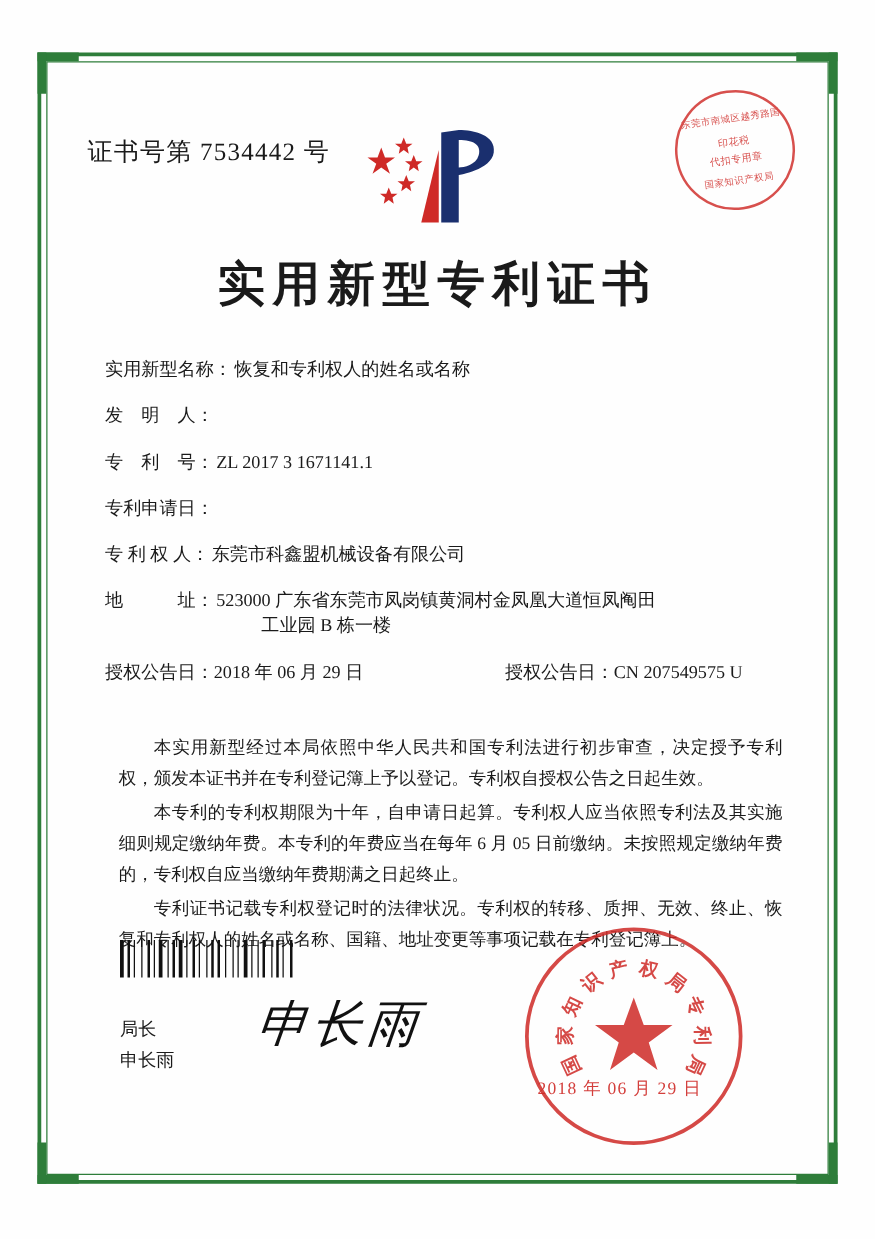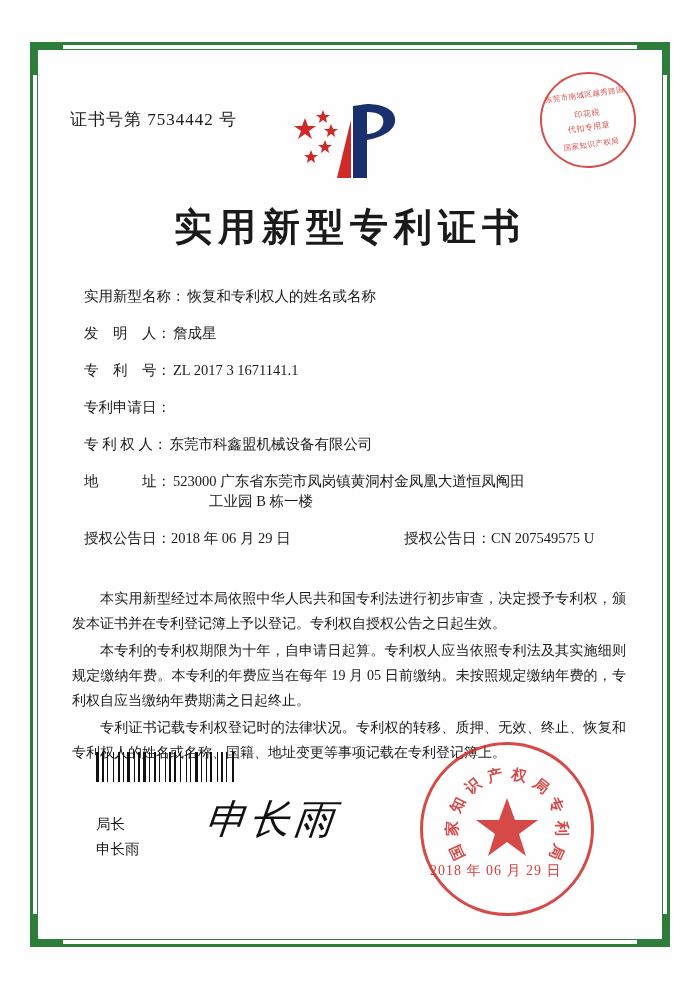--- a/index.html
+++ b/index.html
@@ -50,21 +50,21 @@
   .corner.tl { left: 30px;  top: 42px;    border-left-width: 7px; border-top-width: 7px; }
   .corner.tr { right: 30px; top: 42px;    border-right-width: 7px; border-top-width: 7px; }
   .corner.bl { left: 30px;  bottom: 44px; border-left-width: 7px; border-bottom-width: 7px; }
   .corner.br { right: 30px; bottom: 44px; border-right-width: 7px; border-bottom-width: 7px; }
 
   
   .cert-no {
     position: absolute;
     left: 70px;
     top: 108px;
-    font-size: 17px;
+    font-size: 20px;
     letter-spacing: 1px;
     white-space: nowrap;
   }
 
   .logo {
     position: absolute;
     left: 50%;
     top: 100px;
     transform: translateX(-50%);
     width: 150px;
@@ -185,21 +185,21 @@
     font-size: 14.5px;
     line-height: 20px;
     margin-bottom: 16px;
   }
   .two-col .col-l { width: 320px; }
   .two-col .col-r { flex: 1; }
 
   
   .paras {
     position: absolute;
-    left: 72px;
+    left: 95px;
     right: 74px;
     top: 586px;
     font-size: 14px;
     line-height: 25px;
     text-align: justify;
   }
   .paras p {
     margin: 0 0 2px 0;
     text-indent: 28px;
   }
@@ -288,21 +288,20 @@
 
   <div class="title">实用新型专利证书</div>
 
   <div class="fields">
     <div class="field-row">
       <span class="field-label">实用新型名称：</span>
       <span class="field-value">恢复和专利权人的姓名或名称</span>
     </div>
     <div class="field-row">
       <span class="field-label">发　明　人：</span>
-      <span class="field-value">詹成星</span>
     </div>
     <div class="field-row">
       <span class="field-label">专　利　号：</span>
       <span class="field-value">ZL 2017 3 1671141.1</span>
     </div>
     <div class="field-row">
       <span class="field-label">专利申请日：</span>
     </div>
     <div class="field-row">
       <span class="field-label">专 利 权 人：</span>
@@ -321,21 +320,21 @@
         <span>授权公告日：</span><span>2018 年 06 月 29 日</span>
       </div>
       <div class="col-r">
         <span>授权公告日：</span><span>CN 207549575 U</span>
       </div>
     </div>
   </div>
 
   <div class="paras">
     <p>本实用新型经过本局依照中华人民共和国专利法进行初步审查，决定授予专利权，颁发本证书并在专利登记簿上予以登记。专利权自授权公告之日起生效。</p>
-    <p>本专利的专利权期限为十年，自申请日起算。专利权人应当依照专利法及其实施细则规定缴纳年费。本专利的年费应当在每年 19 月 05 日前缴纳。未按照规定缴纳年费的，专利权自应当缴纳年费期满之日起终止。</p>
+    <p>本专利的专利权期限为十年，自申请日起算。专利权人应当依照专利法及其实施细则规定缴纳年费。本专利的年费应当在每年 6 月 05 日前缴纳。未按照规定缴纳年费的，专利权自应当缴纳年费期满之日起终止。</p>
     <p>专利证书记载专利权登记时的法律状况。专利权的转移、质押、无效、终止、恢复和专利权人的姓名或名称、国籍、地址变更等事项记载在专利登记簿上。</p>
   </div>
 
   <div class="barcode" id="barcode"><i style="width:3px;"></i><i style="width:1px;background:transparent;"></i><i style="width:2px;"></i><i style="width:1px;background:transparent;"></i><i style="width:1px;"></i><i style="width:3px;background:transparent;"></i><i style="width:1px;"></i><i style="width:2px;background:transparent;"></i><i style="width:2px;"></i><i style="width:1px;background:transparent;"></i><i style="width:1px;"></i><i style="width:1px;background:transparent;"></i><i style="width:3px;"></i><i style="width:2px;background:transparent;"></i><i style="width:1px;"></i><i style="width:1px;background:transparent;"></i><i style="width:2px;"></i><i style="width:1px;background:transparent;"></i><i style="width:3px;"></i><i style="width:1px;background:transparent;"></i><i style="width:1px;"></i><i style="width:2px;background:transparent;"></i><i style="width:2px;"></i><i style="width:1px;background:transparent;"></i><i style="width:1px;"></i><i style="width:3px;background:transparent;"></i><i style="width:1px;"></i><i style="width:1px;background:transparent;"></i><i style="width:2px;"></i><i style="width:1px;background:transparent;"></i><i style="width:2px;"></i><i style="width:2px;background:transparent;"></i><i style="width:1px;"></i><i style="width:3px;background:transparent;"></i><i style="width:1px;"></i><i style="width:1px;background:transparent;"></i><i style="width:1px;"></i><i style="width:2px;background:transparent;"></i><i style="width:3px;"></i><i style="width:1px;background:transparent;"></i><i style="width:1px;"></i><i style="width:2px;background:transparent;"></i><i style="width:1px;"></i><i style="width:1px;background:transparent;"></i><i style="width:2px;"></i><i style="width:3px;background:transparent;"></i><i style="width:1px;"></i><i style="width:1px;background:transparent;"></i><i style="width:2px;"></i><i style="width:1px;background:transparent;"></i><i style="width:1px;"></i><i style="width:3px;background:transparent;"></i><i style="width:2px;"></i><i style="width:1px;background:transparent;"></i></div>
 
   <div class="stamp-big">
     <div class="arc-text" id="sealArc">
         <span style="transform: rotate(-115deg) translate(-50%, -64px);">国</span>
         <span style="transform: rotate(-89.4444deg) translate(-50%, -64px);">家</span>
         <span style="transform: rotate(-63.8889deg) translate(-50%, -64px);">知</span>

